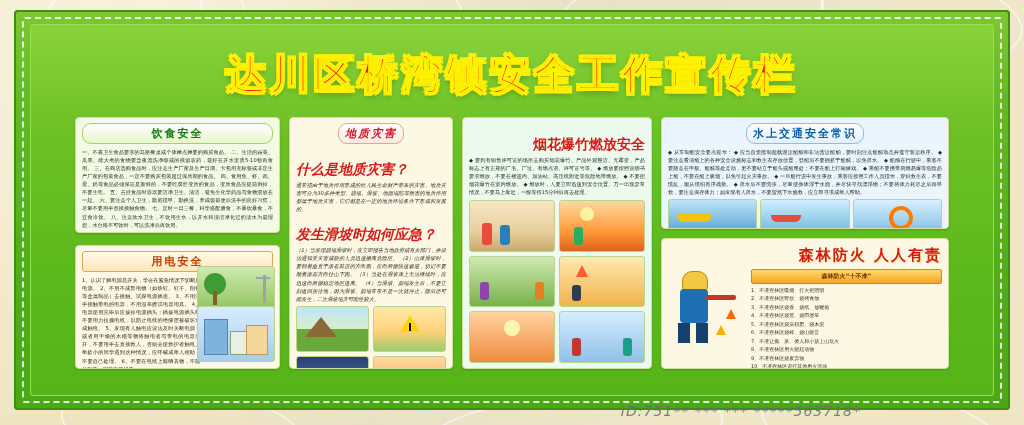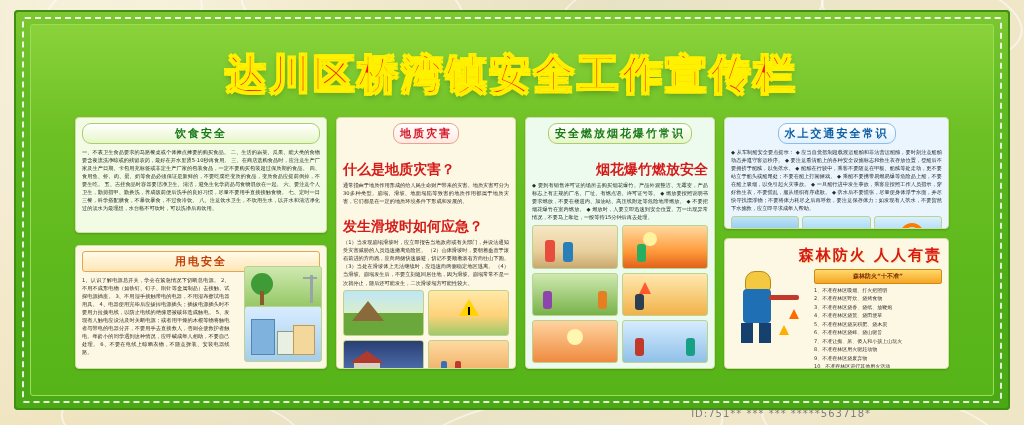--- a/index.html
+++ b/index.html
@@ -49,22 +49,22 @@
     text-shadow:
       2px 2px 0 #ffef00, -2px 2px 0 #ffef00, 2px -2px 0 #ffef00, -2px -2px 0 #ffef00,
       0 3px 6px rgba(0,0,0,.35);
   }
 
   .cols{
     position:absolute;left:44px;right:44px;top:92px;bottom:26px;
     display:flex;gap:9px;
   }
   .col{display:flex;flex-direction:column;gap:9px;}
-  .c1{width:252px;gap:12px;}
-  .c2{width:180px;}
+  .c1{width:205px;gap:12px;}
+  .c2{width:164px;font-style:italic;}
   .c3{width:190px;}
   .c4{flex:1;}
 
   .panel{
     background:#fdfbe8;border:1px solid #cfe0a0;border-radius:4px;
     padding:5px 6px;overflow:hidden;position:relative;
     box-shadow:0 1px 2px rgba(0,0,0,.18);
   }
   .p-green{background:#f2fbe4;}
   .p-cream{background:#fdf8e3;}
@@ -118,22 +118,23 @@
     color:#7a2b00;font-size:6px;font-weight:bold;text-align:center;padding:2px 0;margin-bottom:3px;
   }
   .rules{font-size:5px;line-height:1.5;color:#333;}
   .rules div{margin-bottom:1px;}
   .watermark{
     position:absolute;left:6px;bottom:2px;color:#8c8c8c;font-size:13px;font-weight:bold;
     letter-spacing:1px;
   }
   .watermark small{display:block;font-size:8px;font-weight:normal;letter-spacing:2px;}
   .idcode{
-    position:absolute;right:153px;bottom:6px;color:#6b6b6b;font-size:10px;opacity:.85;
+    position:absolute;right:163px;bottom:6px;color:#6b6b6b;font-size:14px;opacity:.85;
     letter-spacing:1px;
+    font-style:italic;
   }
   .flame{
     width:0;height:0;border-left:5px solid transparent;border-right:5px solid transparent;
     border-bottom:10px solid #ff6a00;
   }
 </style>
 </head>
 <body>
 
 <div class="stage">
@@ -225,21 +226,20 @@
                 <div style="position:absolute;left:26px;bottom:8px;width:6px;height:16px;background:#c0392b;border-radius:2px;"></div>
               </div>
             </div>
             <div class="cap">不要立即进入灾害区查明是否有后续滑坡发生，防止二次灾害发生时，必须小心观察。</div>
 
           </div>
         </div>
 
         <div class="col c3">
           <div class="panel p-mint" style="flex:1;display:flex;flex-direction:column;">
-            <div class="banner">安全燃放烟花爆竹常识</div>
             <div class="h-red" style="text-align:right;">烟花爆竹燃放安全</div>
             <div class="body-text">◆ 要到有销售许可证的场所去购买烟花爆竹。产品外观整洁、无霉变，产品标志上有正规的厂名、厂址、有燃点语、许可证号等。
 ◆ 燃放要按照说明书要求燃放，不要在楼道内、加油站、高压线附近等危险地带燃放。
 ◆ 不要把烟花爆竹在室内燃放。
 ◆ 燃放时，人要立即迅速到安全位置。万一出现异常情况，不要马上靠近，一般等待15分钟后再去处理。</div>
 
             <div class="grid2" style="margin-top:4px;flex:1;">
               <div class="illus room">
                 <div style="position:absolute;left:12px;bottom:6px;width:10px;height:22px;background:#e74c3c;border-radius:3px;"></div>
                 <div style="position:absolute;left:30px;bottom:6px;width:10px;height:20px;background:#2980b9;border-radius:3px;"></div>

